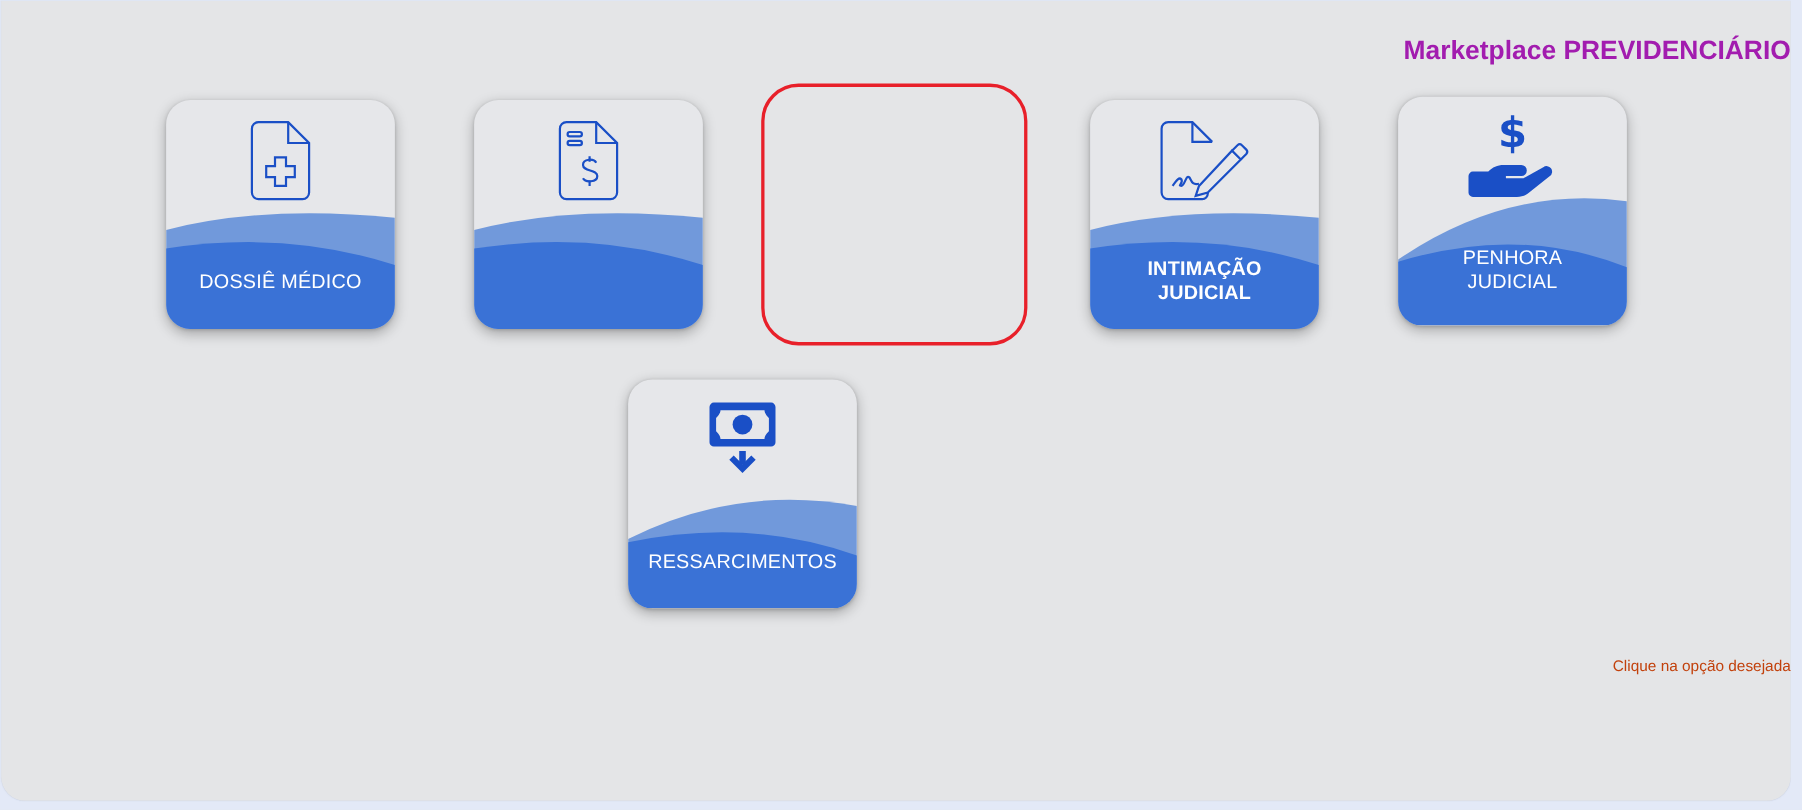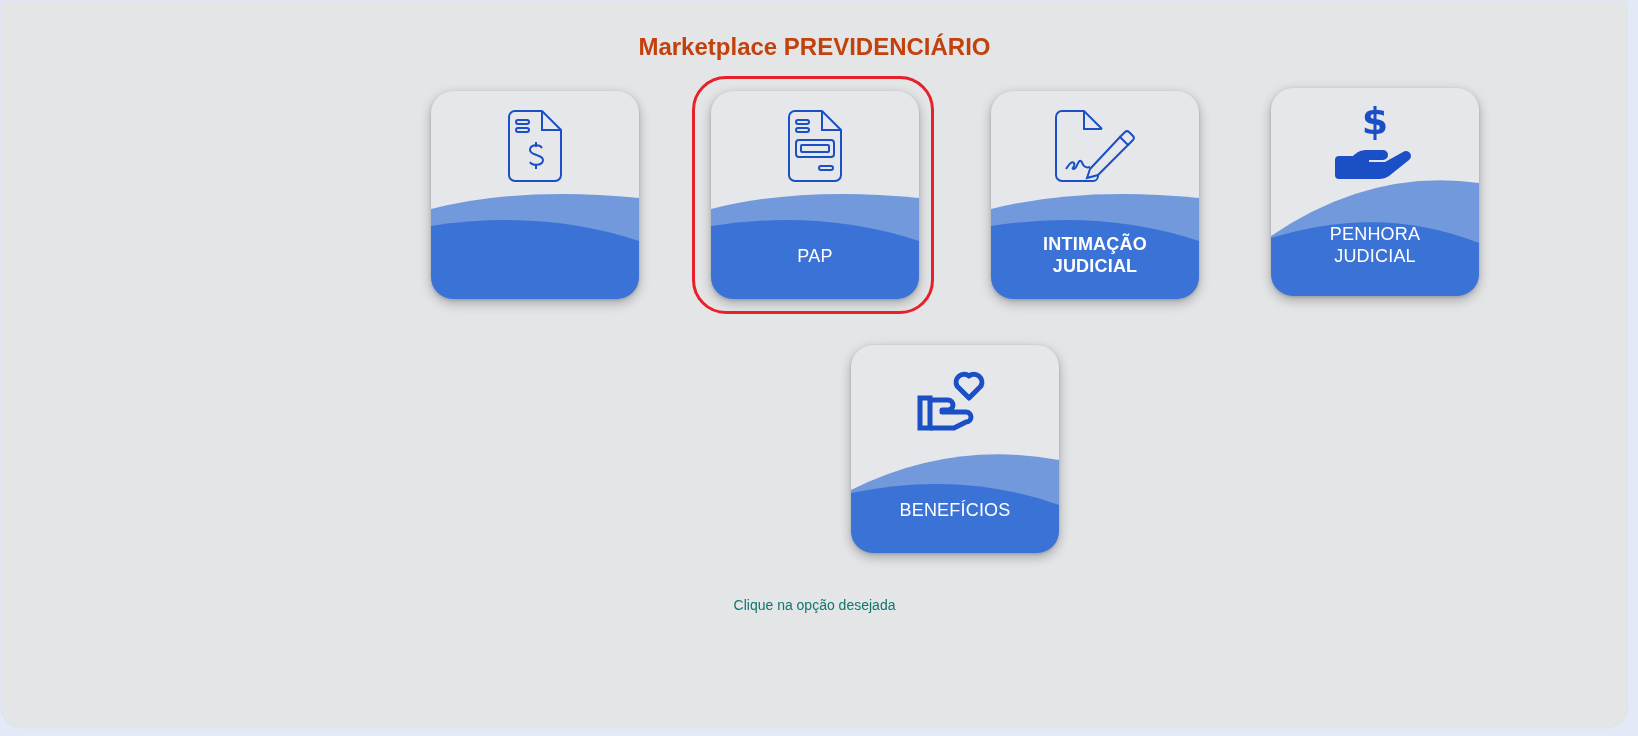--- a/index.html
+++ b/index.html
@@ -19,24 +19,24 @@
       height: 727px;
       background: #e4e5e7;
       border-radius: 0 0 22px 22px;
       box-shadow: 0 0 1px rgba(180,190,210,0.6);
     }
     .page-title {
       position: absolute;
       left: 0;
       width: 100%;
       top: 32px;
-      text-align: center;
+      text-align: right;
       font-size: 24px;
       font-weight: bold;
-      color: #c2410c;
+      color: #a21caf;
       letter-spacing: 0px;
       margin: 0;
     }
     .card {
       position: absolute;
       width: 208px;
       height: 208px;
       border-radius: 22px;
       background: #e6e7ea;
       box-shadow: 0 4px 12px rgba(0,0,0,0.28), 0 1px 3px rgba(0,0,0,0.15);
@@ -81,76 +81,72 @@
       border: 3px solid #e8202a;
       border-radius: 34px;
       box-sizing: border-box;
       pointer-events: none;
     }
     .hint {
       position: absolute;
       left: 0;
       width: 100%;
       top: 596px;
-      text-align: center;
+      text-align: right;
       font-size: 14px;
-      color: #0f766e;
+      color: #c2410c;
     }
     .edge-right {
       position: absolute;
       left: 1628px;
       top: 0;
       width: 10px;
       height: 736px;
       background: #e3e9f7;
     }
   </style>
 </head>
 <body>
 
 <div class="panel">
 
   <h1 class="page-title">Marketplace PREVIDENCIÁRIO</h1>
 
+  <div class="card" style="left:150px; top:90px;">
+    <svg class="wave" viewBox="0 0 208 208">
+      <path d="M0 118 Q90 95 208 107 L208 208 L0 208 Z" fill="#7199db"></path>
+      <path d="M0 135 Q110 118 208 150 L208 208 L0 208 Z" fill="#3a72d6"></path>
+    </svg>
+    <div class="icon">
+      <svg width="56" height="74" viewBox="0 0 56 74" fill="none" stroke="#1a4fc6" stroke-width="2">
+        <path d="M8 2 H35 L54 21 V66 a6 6 0 0 1 -6 6 H8 a6 6 0 0 1 -6 -6 V8 a6 6 0 0 1 6 -6 Z"></path>
+        <path d="M35 2 V21 H54"></path>
+        <path d="M23 34 h10 v8 h8 v10 h-8 v8 h-10 v-8 h-8 v-10 h8 Z"></path>
+      </svg>
+    </div>
+    <div class="label one">DOSSIÊ MÉDICO</div>
+  </div>
 
   <div class="card" style="left:430px; top:90px;">
     <svg class="wave" viewBox="0 0 208 208">
       <path d="M0 118 Q90 95 208 107 L208 208 L0 208 Z" fill="#7199db"></path>
       <path d="M0 135 Q110 118 208 150 L208 208 L0 208 Z" fill="#3a72d6"></path>
     </svg>
     <div class="icon">
       <svg width="56" height="74" viewBox="0 0 56 74" fill="none" stroke="#1a4fc6" stroke-width="2">
         <path d="M8 2 H35 L54 21 V66 a6 6 0 0 1 -6 6 H8 a6 6 0 0 1 -6 -6 V8 a6 6 0 0 1 6 -6 Z"></path>
         <path d="M35 2 V21 H54"></path>
         <rect x="9" y="11" width="13" height="4" rx="2"></rect>
         <rect x="9" y="19" width="13" height="4" rx="2"></rect>
         <path d="M35 39 c-2 -4 -12 -4 -12 2 c0 6 13 4 13 10 c0 6 -11 6 -13 2"></path>
         <path d="M29 33 v5 M29 55 v5"></path>
       </svg>
     </div>
   </div>
 
-  <div class="card" style="left:710px; top:90px;">
-    <svg class="wave" viewBox="0 0 208 208">
-      <path d="M0 118 Q90 95 208 107 L208 208 L0 208 Z" fill="#7199db"></path>
-      <path d="M0 135 Q110 118 208 150 L208 208 L0 208 Z" fill="#3a72d6"></path>
-    </svg>
-    <div class="icon">
-      <svg width="56" height="74" viewBox="0 0 56 74" fill="none" stroke="#1a4fc6" stroke-width="2">
-        <path d="M8 2 H35 L54 21 V66 a6 6 0 0 1 -6 6 H8 a6 6 0 0 1 -6 -6 V8 a6 6 0 0 1 6 -6 Z"></path>
-        <path d="M35 2 V21 H54"></path>
-        <rect x="9" y="11" width="13" height="4" rx="2"></rect>
-        <rect x="9" y="19" width="13" height="4" rx="2"></rect>
-        <rect x="9" y="31" width="38" height="17" rx="3"></rect>
-        <rect x="14" y="36" width="28" height="7" rx="1"></rect>
-        <rect x="32" y="57" width="14" height="4" rx="2"></rect>
-      </svg>
-    </div>
-    <div class="label one">PAP</div>
-  </div>
 
   <div class="card" style="left:990px; top:90px;font-weight:bold;">
     <svg class="wave" viewBox="0 0 208 208">
       <path d="M0 118 Q90 95 208 107 L208 208 L0 208 Z" fill="#7199db"></path>
       <path d="M0 135 Q110 118 208 150 L208 208 L0 208 Z" fill="#3a72d6"></path>
     </svg>
     <div class="icon">
       <svg width="82" height="74" viewBox="0 0 82 74" fill="none" stroke="#1a4fc6" stroke-width="2">
         <path d="M44 66 v1 a5 5 0 0 1 -5 5 H8 a6 6 0 0 1 -6 -6 V8 a6 6 0 0 1 6 -6 H30 L48 20"></path>
         <path d="M30 2 V20 H48"></path>
@@ -175,34 +171,35 @@
         <text x="44" y="34" text-anchor="middle" font-family="DejaVu Sans, sans-serif" font-size="38" font-weight="bold" fill="#1a4fc6">$</text>
         <path d="M4 60 a4 4 0 0 1 4 -4 h14 c4 -4 8 -6 14 -6 h16 a5 5 0 0 1 0 10 h-14 v2 h16 l18 -10 a5 5 0 0 1 6 8 l-20 16 c-3 2 -6 3 -10 3 h-40 a4 4 0 0 1 -4 -4 Z"></path>
       </svg>
     </div>
     <div class="label two" style="top:135px;">
       <span>PENHORA</span><br>
       <span>JUDICIAL</span>
     </div>
   </div>
 
-
-  <div class="card" style="left:850px; top:344px;">
+  <div class="card" style="left:570px; top:344px;">
     <svg class="wave" viewBox="0 0 208 208">
       <path d="M0 145 Q100 95 208 115 L208 208 L0 208 Z" fill="#7199db"></path>
       <path d="M0 148 Q110 125 208 160 L208 208 L0 208 Z" fill="#3a72d6"></path>
     </svg>
     <div class="icon">
-      <svg width="76" height="72" viewBox="0 0 76 72" fill="none" stroke="#1a4fc6" stroke-width="5">
-        <path d="M52 34 l-12 -12 a8 8 0 0 1 12 -10 a8 8 0 0 1 12 10 Z" stroke-linejoin="round"></path>
-        <rect x="3" y="34" width="10" height="30"></rect>
-        <path d="M13 36 h18 a5 5 0 0 1 0 10 h-6 v2 h24 a5 5 0 0 1 0 10 l-12 6 h-24" stroke-linejoin="round"></path>
-      </svg>
-    </div>
-    <div class="label one">BENEFÍCIOS</div>
-  </div>
+      <svg width="64" height="72" viewBox="0 0 64 72" fill="#1a4fc6">
+        <path d="M2 6 a4 4 0 0 1 4 -4 h52 a4 4 0 0 1 4 4 v32 a4 4 0 0 1 -4 4 h-52 a4 4 0 0 1 -4 -4 Z M12 9 c0 3 -3 6 -4 7 v12 c1 1 4 4 4 7 h40 c0 -3 3 -6 4 -7 v-12 c-1 -1 -4 -4 -4 -7 Z" fill-rule="evenodd"></path>
+        <circle cx="32" cy="22" r="9"></circle>
+        <rect x="29" y="46" width="6" height="12"></rect>
+        <path d="M20 54 L32 66 L44 54 L40 50 L32 58 L24 50 Z"></path>
+      </svg>
+    </div>
+    <div class="label one">RESSARCIMENTOS</div>
+  </div>
+
 
   <div class="highlight"></div>
 
   <div class="hint">Clique na opção desejada</div>
 </div>
 
 <div class="edge-right"></div>
 
 </body></html>

